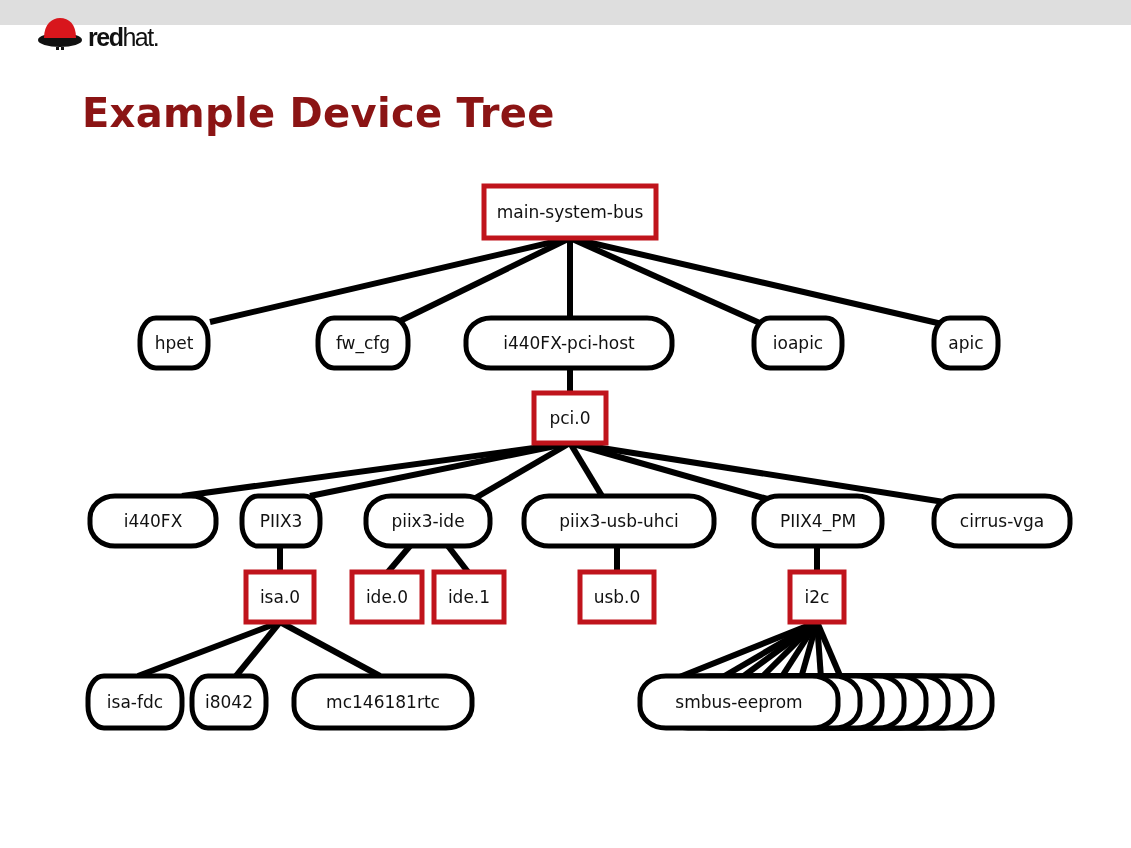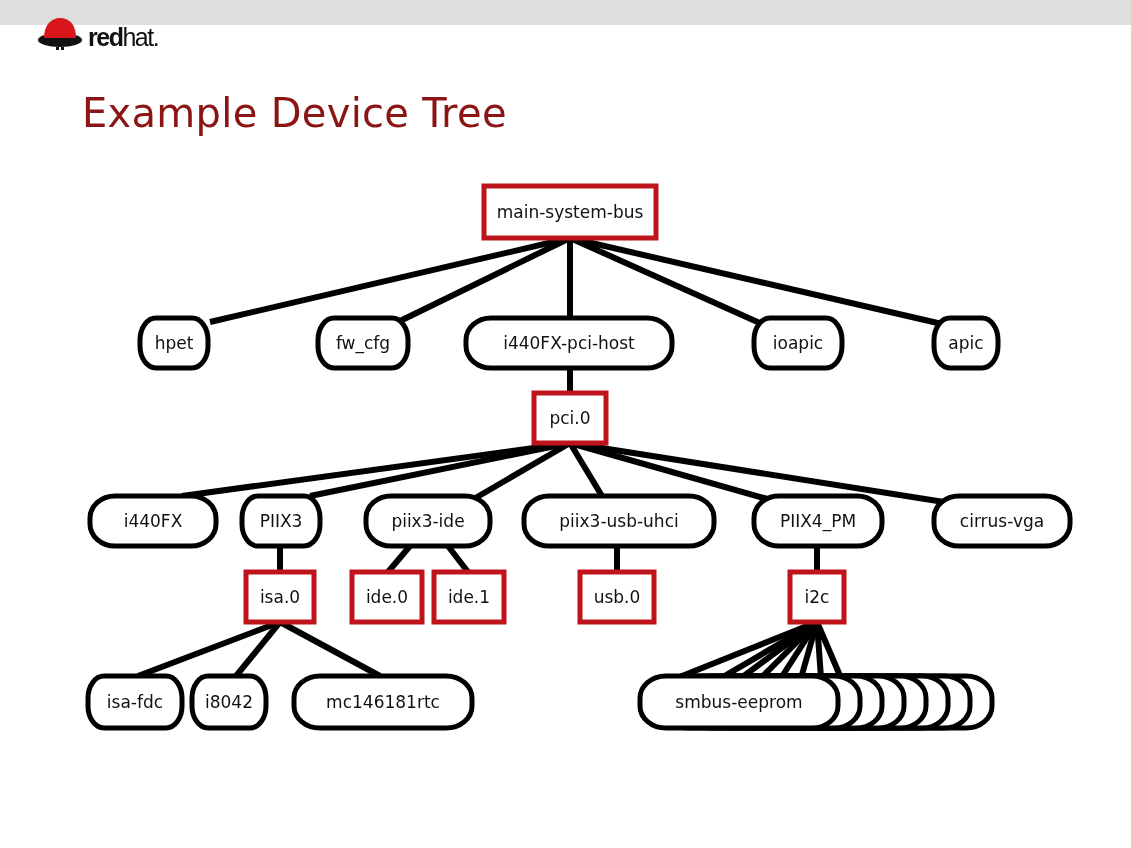--- a/index.html
+++ b/index.html
@@ -19,21 +19,21 @@
     .logo svg { display: block; }
     .logo-text {
       font-family: "Liberation Sans", sans-serif;
       font-size: 25px; letter-spacing: -1.5px; color: #111;
       margin-left: 2px; margin-top: 6px;
     }
     .logo-text .bold { font-weight: bold; }
     .slide-title {
       position: absolute; left: 82px; top: 90px;
       font-family: "DejaVu Sans", sans-serif;
-      font-size: 40px; font-weight: normal; color: #8b1414;
+      font-size: 40px; font-weight: bold; color: #8b1414;
       letter-spacing: 0.3px;
     }
     #diagram { position: absolute; left: 0; top: 0; }
     .node-label {
       font-family: "DejaVu Sans", sans-serif;
       font-size: 17px; fill: #111;
     }
   </style>
 </head>
 <body>

